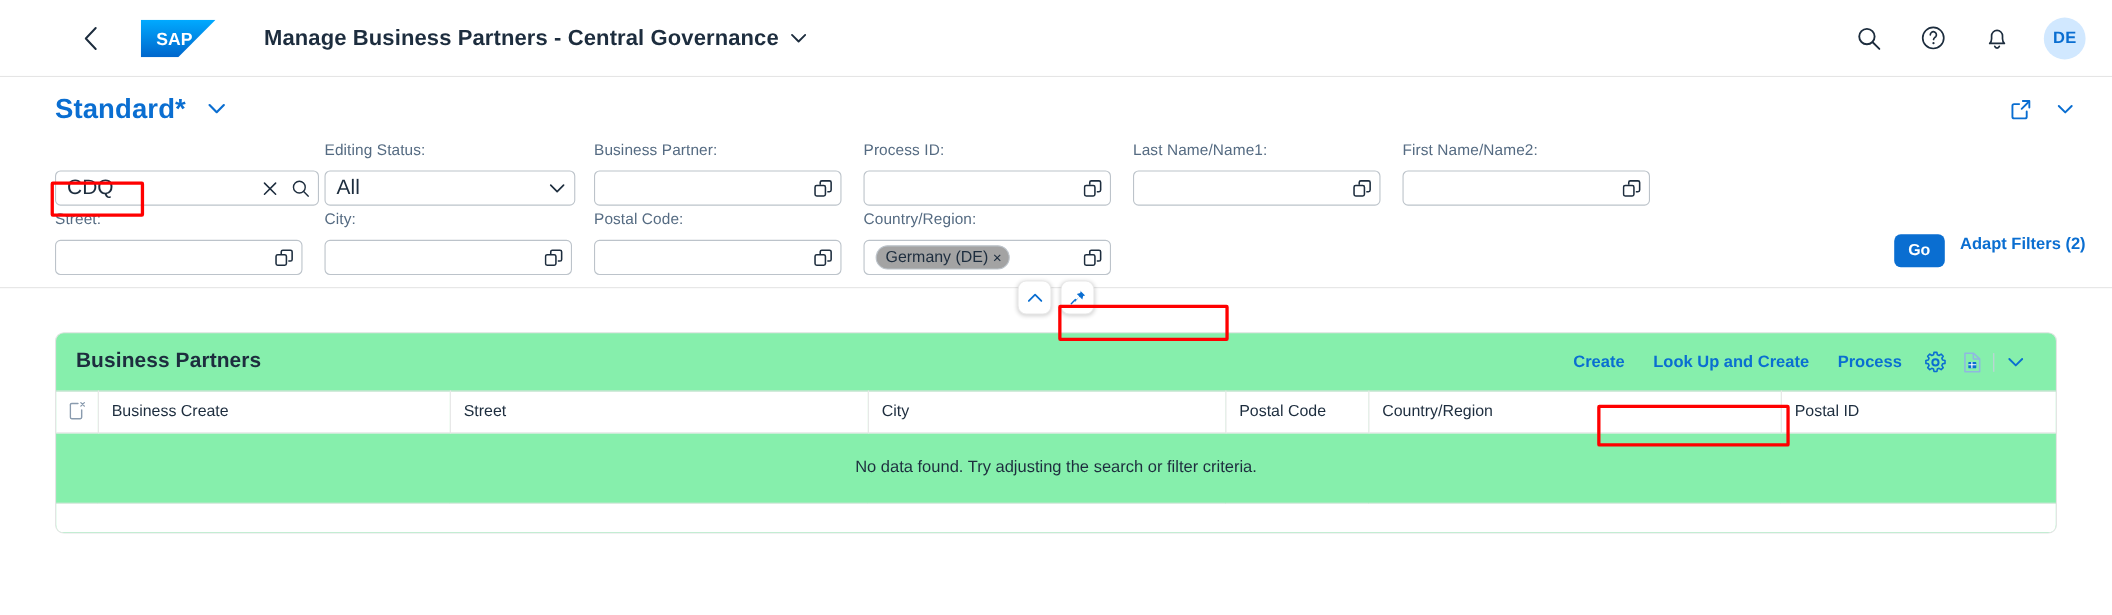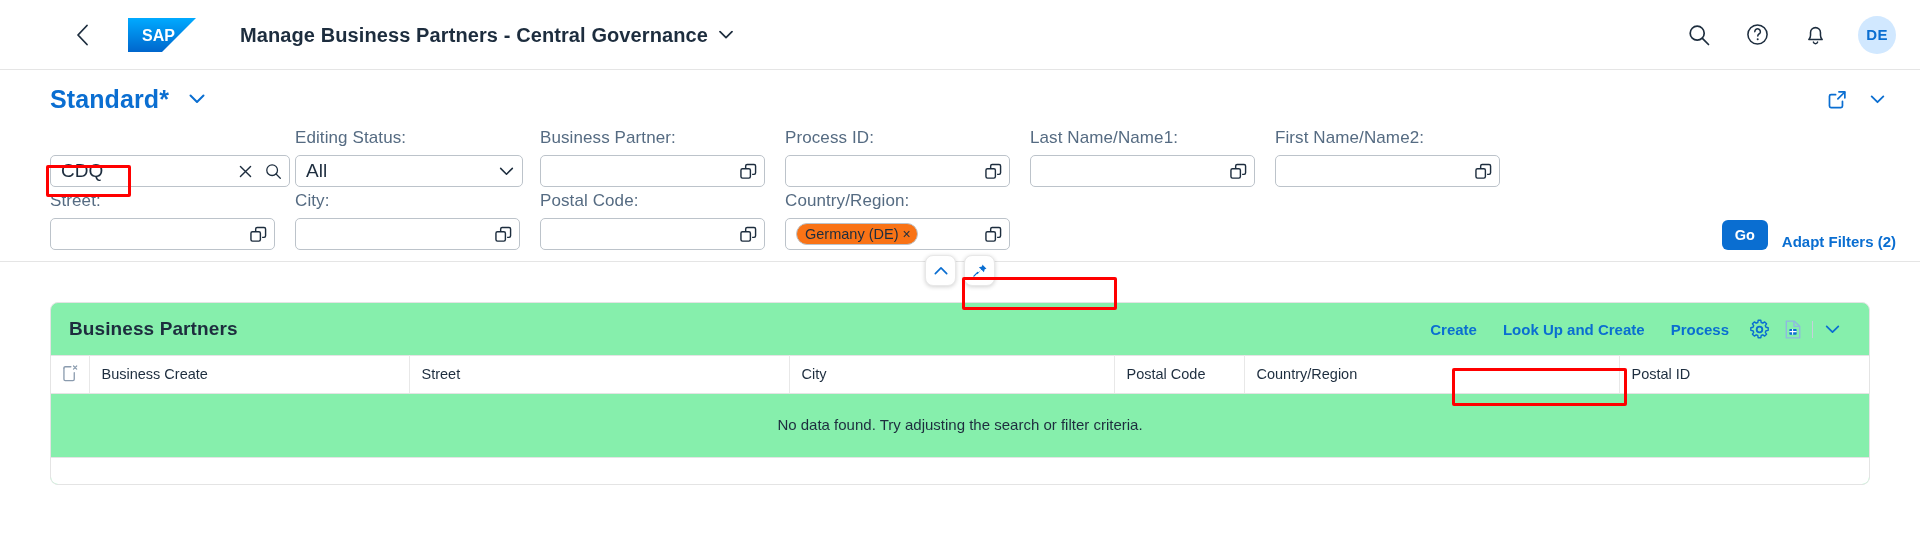--- a/index.html
+++ b/index.html
@@ -65,48 +65,48 @@
     position: absolute; right: 28px; display: flex; align-items: center; gap: 10px;
   }
 
   
   .filter-bar { position: relative; background: #fff; padding: 0 0 8px 0; }
   .filter-row {
     display: flex; padding: 0 24px 0 50px; margin-bottom: 4px;
   }
   .filter-cell { width: 245px; margin-right: 0; position: relative; }
   .filter-label {
-    font-size: 17px; color: #556b82; margin-bottom: 8px; height: 19px;
+    font-size: 14px; color: #556b82; margin-bottom: 8px; height: 19px;
     white-space: nowrap; letter-spacing: .1px;
   }
   .fld {
     position: relative; height: 32px; width: 225px;
     border: 1px solid #bcc3ca; border-radius: 5px; background: #fff;
     display: flex; align-items: center; padding: 0 6px 0 10px;
     font-size: 14.5px; color: #1d2d3e;
   }
   .fld.wide-sel { width: 228px; }
   .fld .fld-text { flex: 1; color: #1d2d3e; font-size: 19px; }
   .fld .fld-icon {
     width: 20px; height: 20px; display: flex; align-items: center; justify-content: center;
     color: #1d2d3e; cursor: pointer; flex: 0 0 auto;
   }
   .search-fld { width: 240px; }
   .search-fld .icon-gap { width: 8px; }
   .token {
     display: inline-flex; align-items: center; gap: 4px;
     height: 22px; padding: 0 6px 0 8px;
     border: 1px solid #bcc3ca; border-radius: 11px;
-    background: #f97316; font-size: 14.5px; color: #1d2d3e; white-space: nowrap;
+    background: #a3a3a3; font-size: 14.5px; color: #1d2d3e; white-space: nowrap;
   }
   .token .tok-x { font-size: 14px; color: #1d2d3e; cursor: pointer; line-height: 1; }
 
   
   .go-cluster {
-    display: flex; align-items: flex-end; gap: 14px;
+    display: flex; align-items: flex-start; gap: 14px;
     margin-left: auto; padding-top: 22px;
   }
   .go-btn {
     background: #0a6ed1; color: #fff; border: none; border-radius: 6px;
     height: 30px; padding: 0 13px; font-size: 14.5px; font-weight: 600;
     font-family: "Liberation Sans", sans-serif; cursor: pointer;
   }
   .adapt-link {
     color: #0a6ed1; font-size: 15px; font-weight: 600; cursor: pointer; white-space: nowrap;
   }

